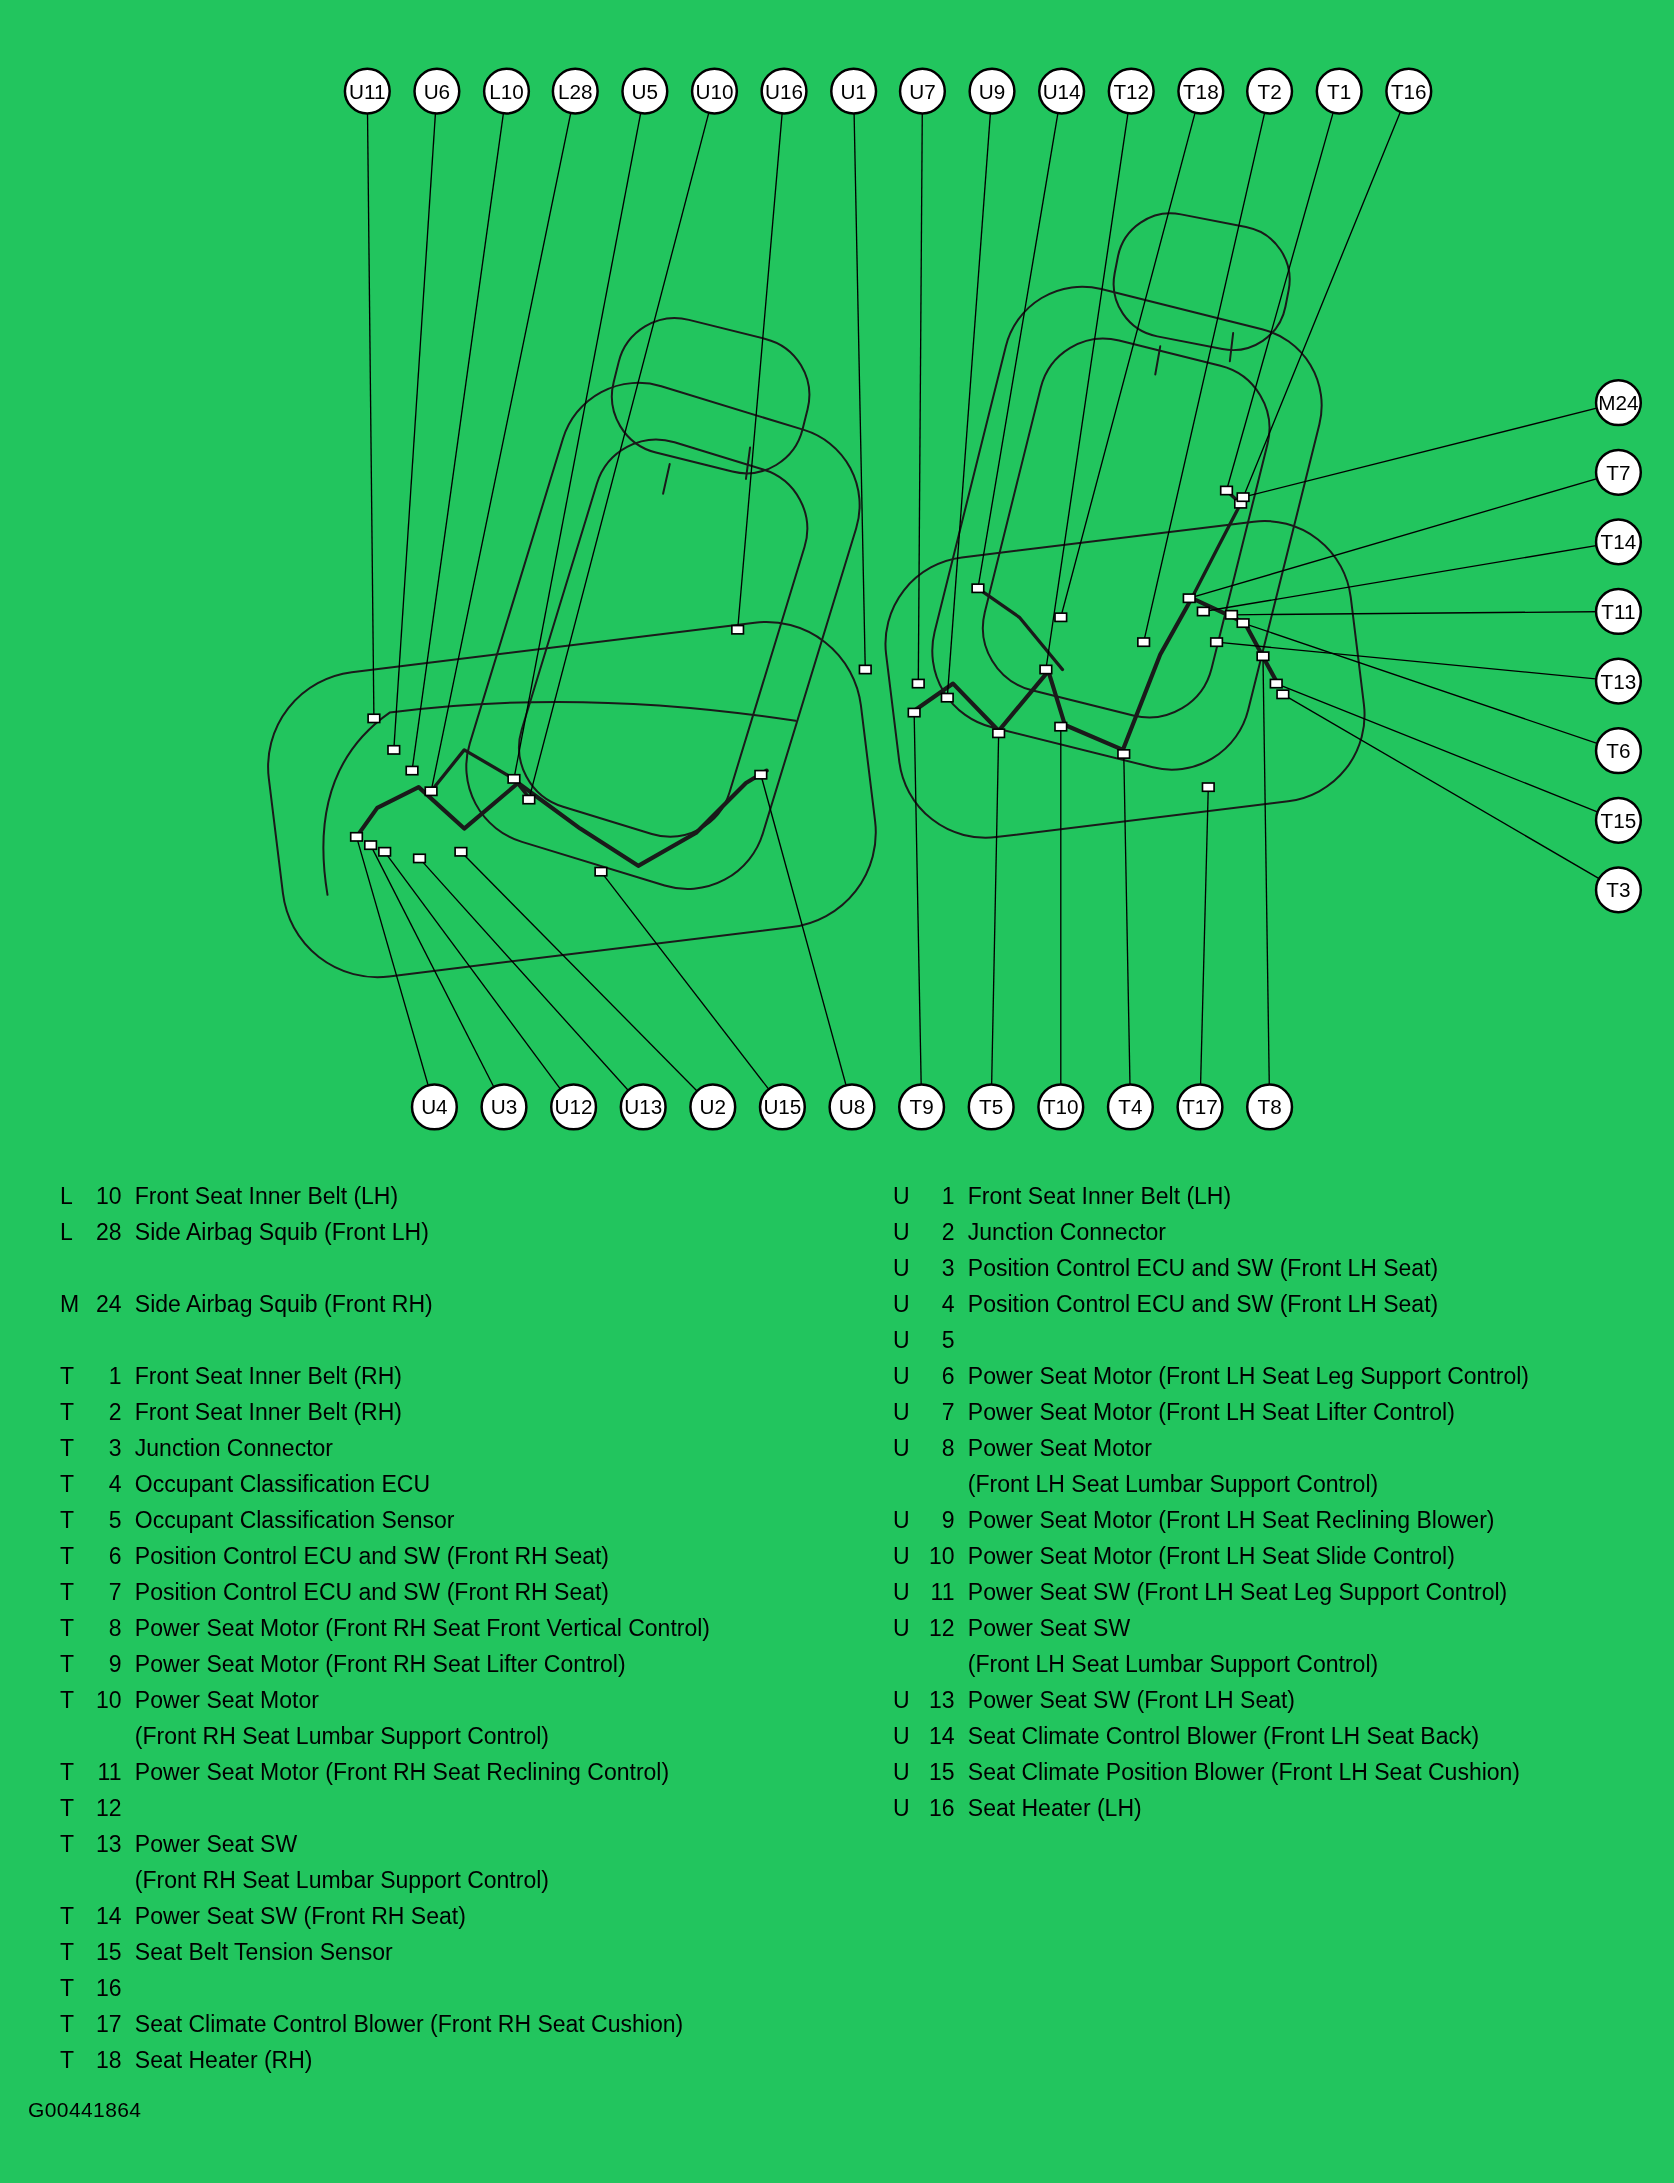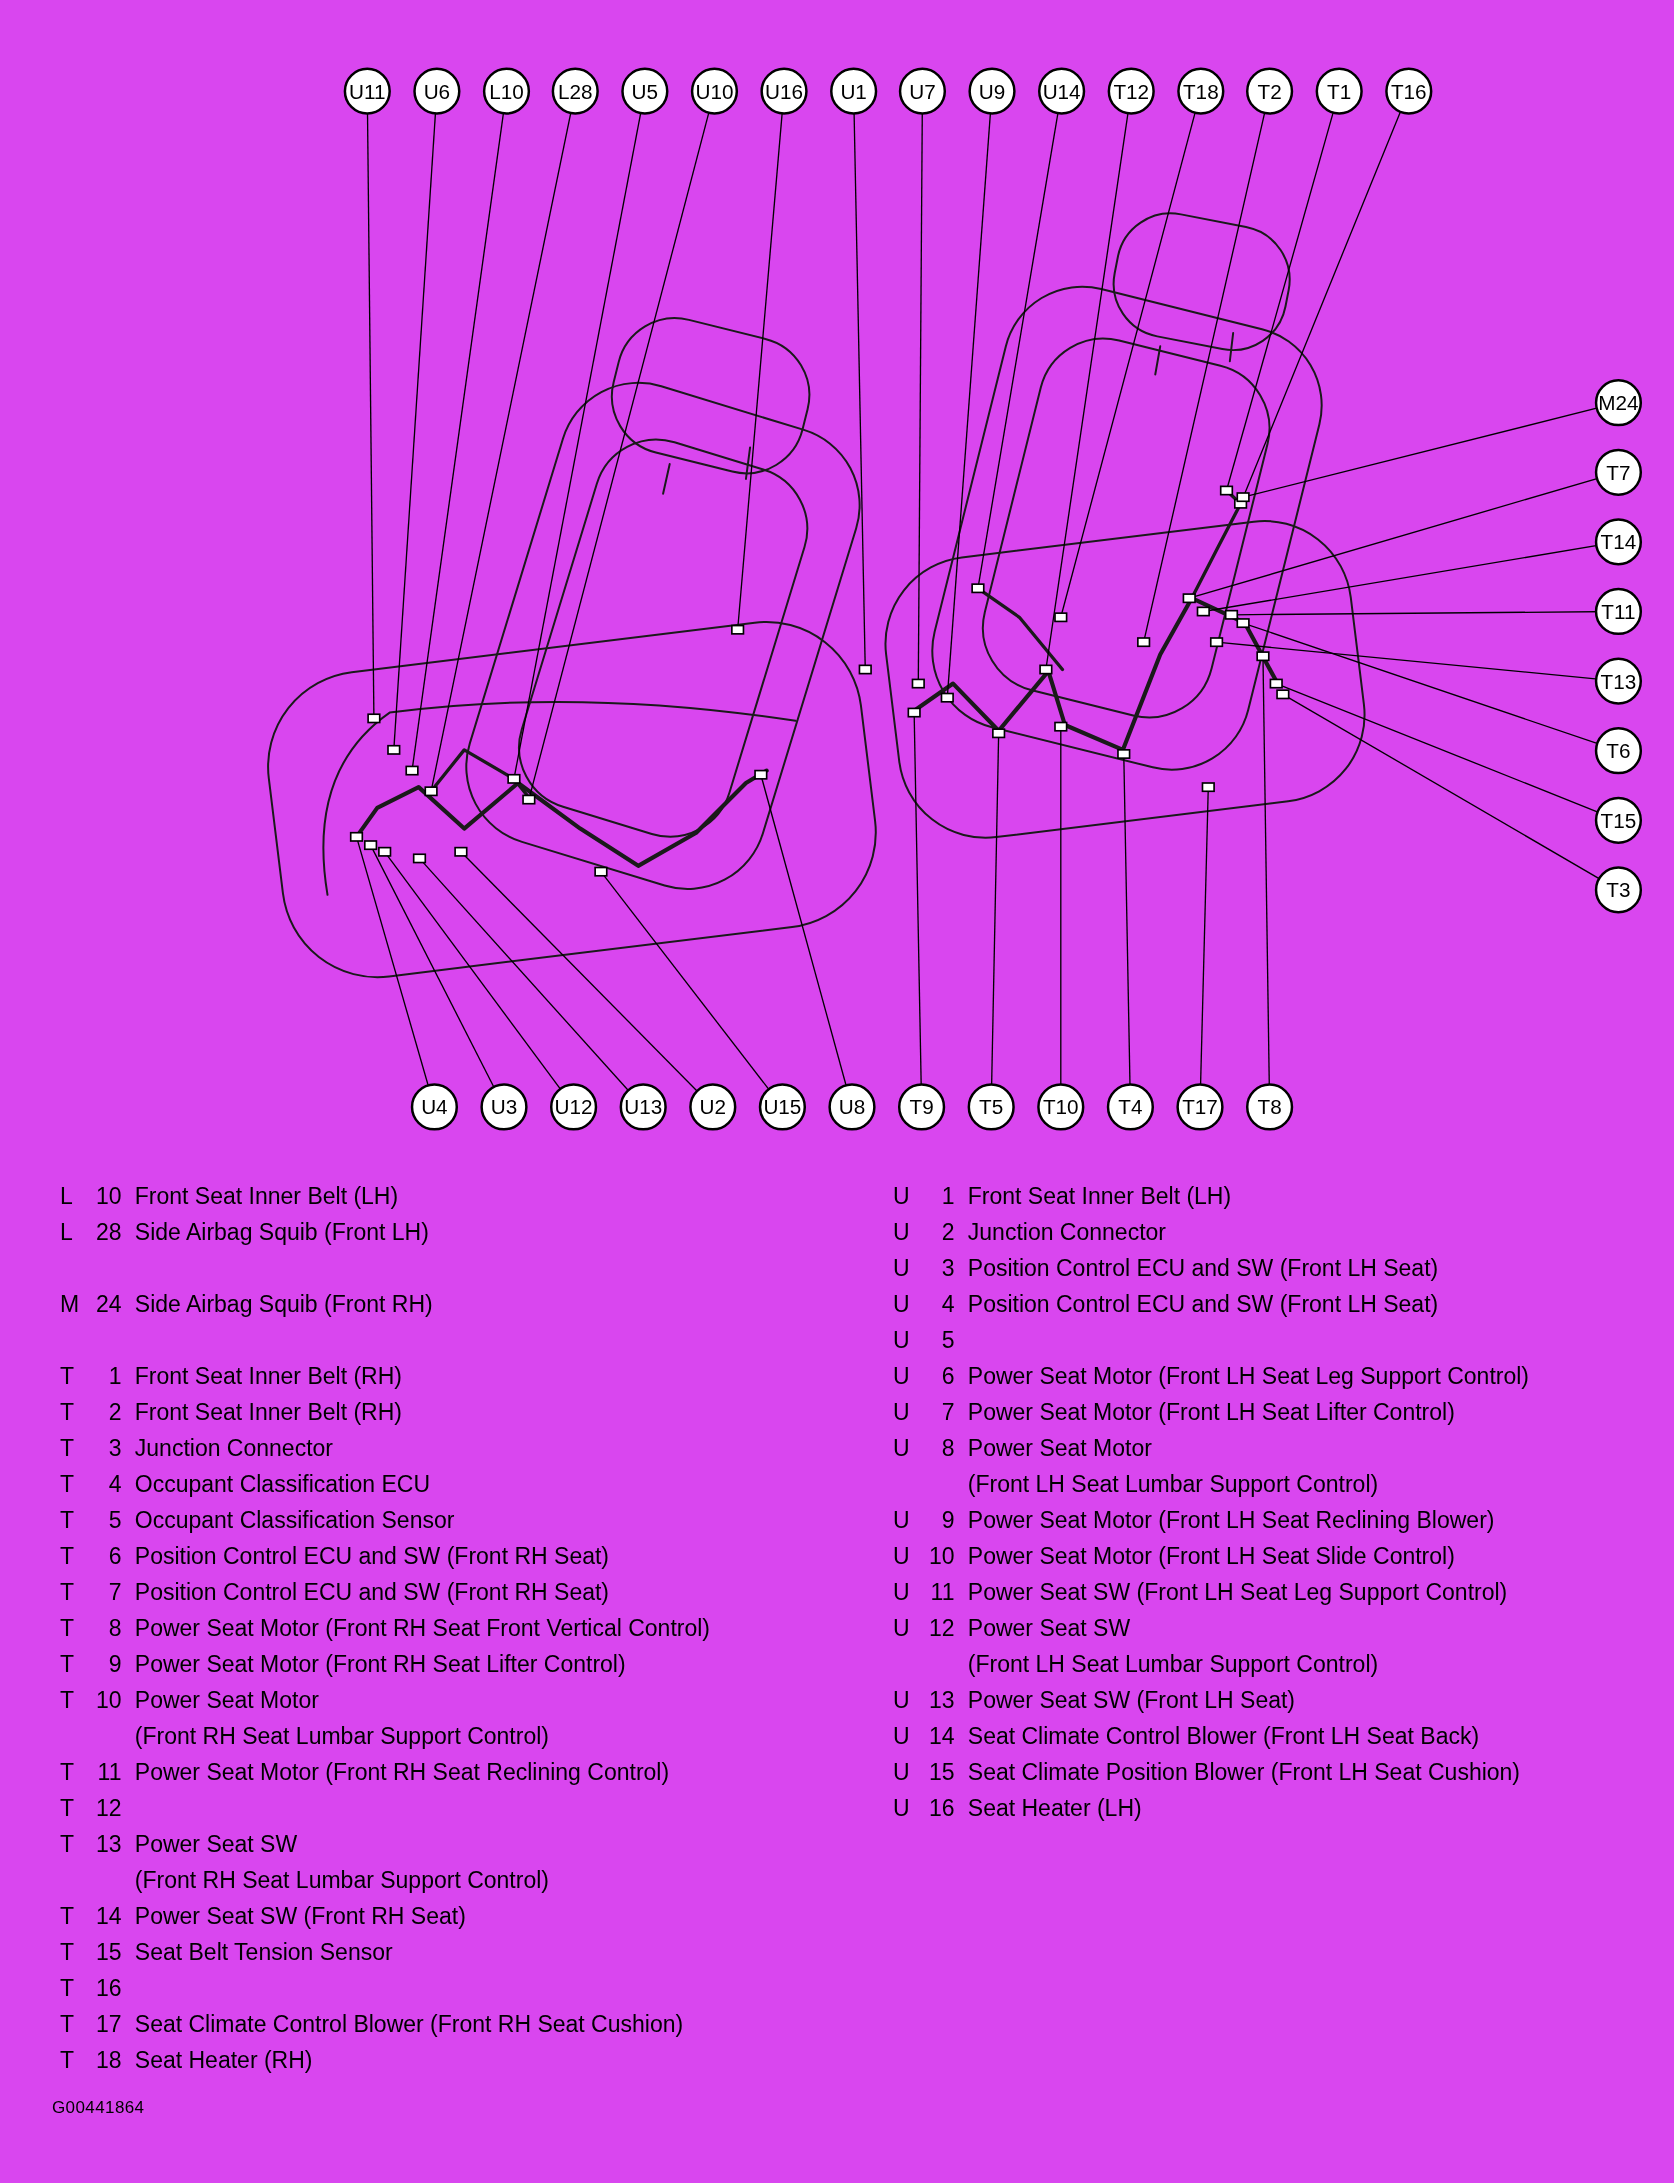--- a/index.html
+++ b/index.html
@@ -1,28 +1,28 @@
 <!DOCTYPE html>
 <html style="font-size:13.3px"><head>
 <meta charset="utf-8">
 <style>
   html,body{margin:0;padding:0;background:#ffffff;}
   body{font-family:"Liberation Sans", sans-serif; color:#000;}
-  .page{position:relative; width:1675px; height:2183px; background:#d946ef; overflow:hidden;}
+  .page{position:relative; width:1675px; height:2183px; background:#22c55e; overflow:hidden;}
   #diagram-svg{position:absolute; left:0; top:0;}
   svg text{font-family:"Liberation Sans", sans-serif;}
   .legend-col{position:absolute; top:1178px;}
   #legend-left{left:60px; width:804px;}
   #legend-right{left:893px; width:779px;}
   .legend-row{height:36px; line-height:36px; font-size:23px; white-space:nowrap; display:flex; align-items:baseline;}
   .leg-letter{display:inline-block; width:26.5px; flex:0 0 26.5px;}
   .leg-num{display:inline-block; width:35px; flex:0 0 35px; text-align:right; margin-right:13.3px;}
   .leg-text{display:inline-block;}
   .legend-spacer{height:36px;}
-  .footer-code{position:absolute; left:28px; top:2098px; font-size:17px; letter-spacing:0.4px;margin-left:24px;}
+  .footer-code{position:absolute; left:28px; top:2098px; font-size:21px; letter-spacing:0.4px;}
 </style>
 </head>
 <body>
 
 <div class="page">
 
   <svg id="diagram-svg" width="1675" height="1160" viewBox="0 0 2021 1400" xmlns="http://www.w3.org/2000/svg">
 
     <g id="seat-art" fill="none" stroke="#1a1a1a" stroke-width="2.4" stroke-linejoin="round" stroke-linecap="round">
 

